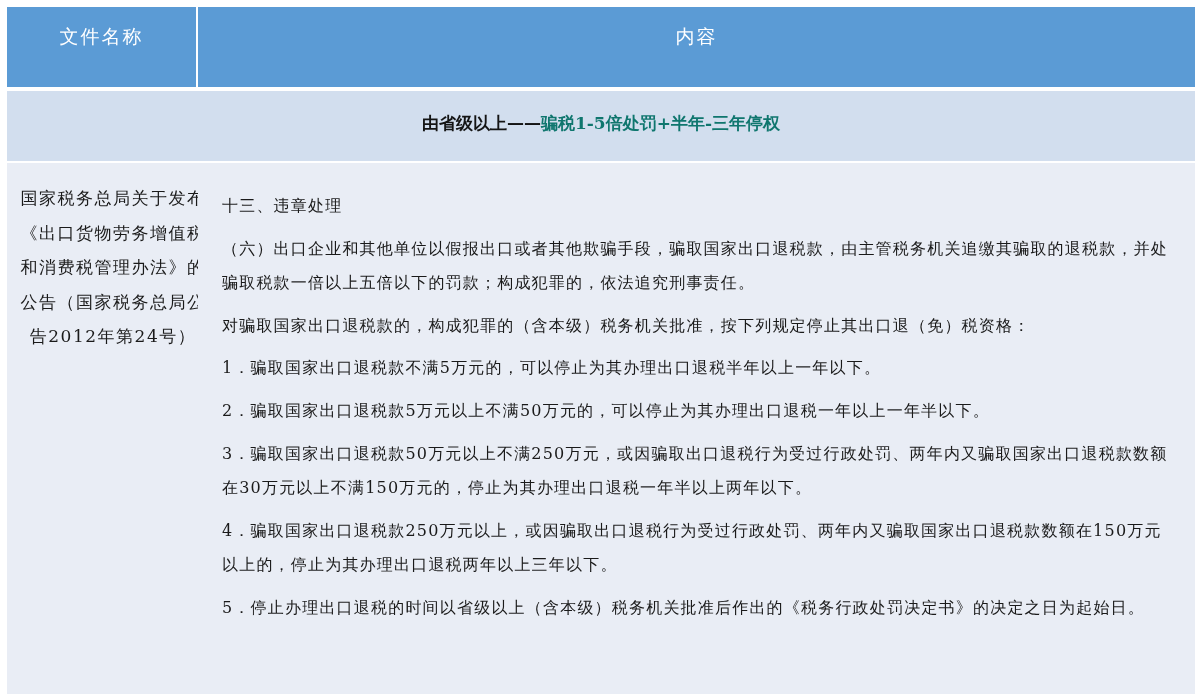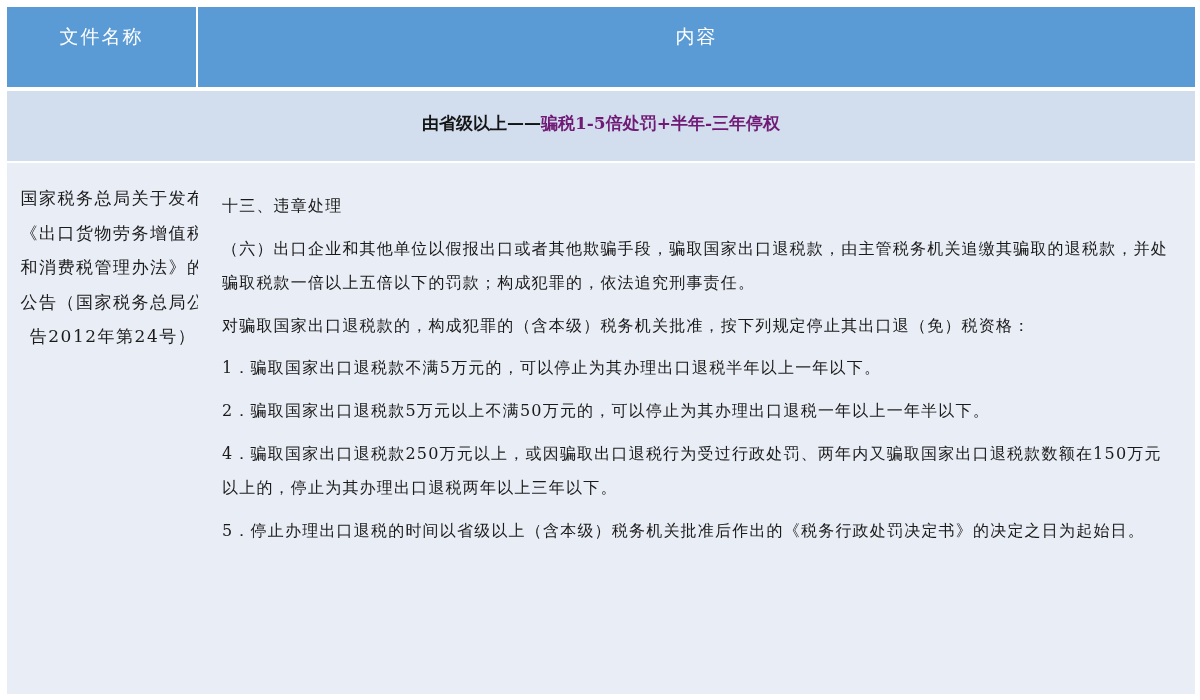--- a/index.html
+++ b/index.html
@@ -53,21 +53,21 @@
       background: #d2deee;
       display: flex;
       align-items: center;
       justify-content: center;
       font-size: 17px;
       font-weight: bold;
       padding-bottom: 6px;
       box-sizing: border-box;
     }
     .section-black { color: #141414; }
-    .section-red { color: #701a75; }
+    .section-red { color: #0f766e; }
 
     .body-row {
       top: 156px;
       height: 531px;
     }
     .body-cell {
       position: absolute;
       top: 0;
       height: 531px;
       background: #e9edf5;
@@ -108,18 +108,19 @@
   </div>
 
   <div class="row body-row">
     <div class="body-cell bc-name">国家税务总局关于发布《出口货物劳务增值税和消费税管理办法》的公告（国家税务总局公告2012年第24号）</div>
     <div class="body-cell bc-content">
       <p class="para">十三、违章处理</p>
       <p class="para">（六）出口企业和其他单位以假报出口或者其他欺骗手段，骗取国家出口退税款，由主管税务机关追缴其骗取的退税款，并处骗取税款一倍以上五倍以下的罚款；构成犯罪的，依法追究刑事责任。</p>
       <p class="para">对骗取国家出口退税款的，构成犯罪的（含本级）税务机关批准，按下列规定停止其出口退（免）税资格：</p>
       <p class="para">1．骗取国家出口退税款不满5万元的，可以停止为其办理出口退税半年以上一年以下。</p>
       <p class="para">2．骗取国家出口退税款5万元以上不满50万元的，可以停止为其办理出口退税一年以上一年半以下。</p>
+      <p class="para">3．骗取国家出口退税款50万元以上不满250万元，或因骗取出口退税行为受过行政处罚、两年内又骗取国家出口退税款数额在30万元以上不满150万元的，停止为其办理出口退税一年半以上两年以下。</p>
       <p class="para">4．骗取国家出口退税款250万元以上，或因骗取出口退税行为受过行政处罚、两年内又骗取国家出口退税款数额在150万元以上的，停止为其办理出口退税两年以上三年以下。</p>
       <p class="para">5．停止办理出口退税的时间以省级以上（含本级）税务机关批准后作出的《税务行政处罚决定书》的决定之日为起始日。</p>
     </div>
   </div>
 
 </div>
 
 </body></html>

